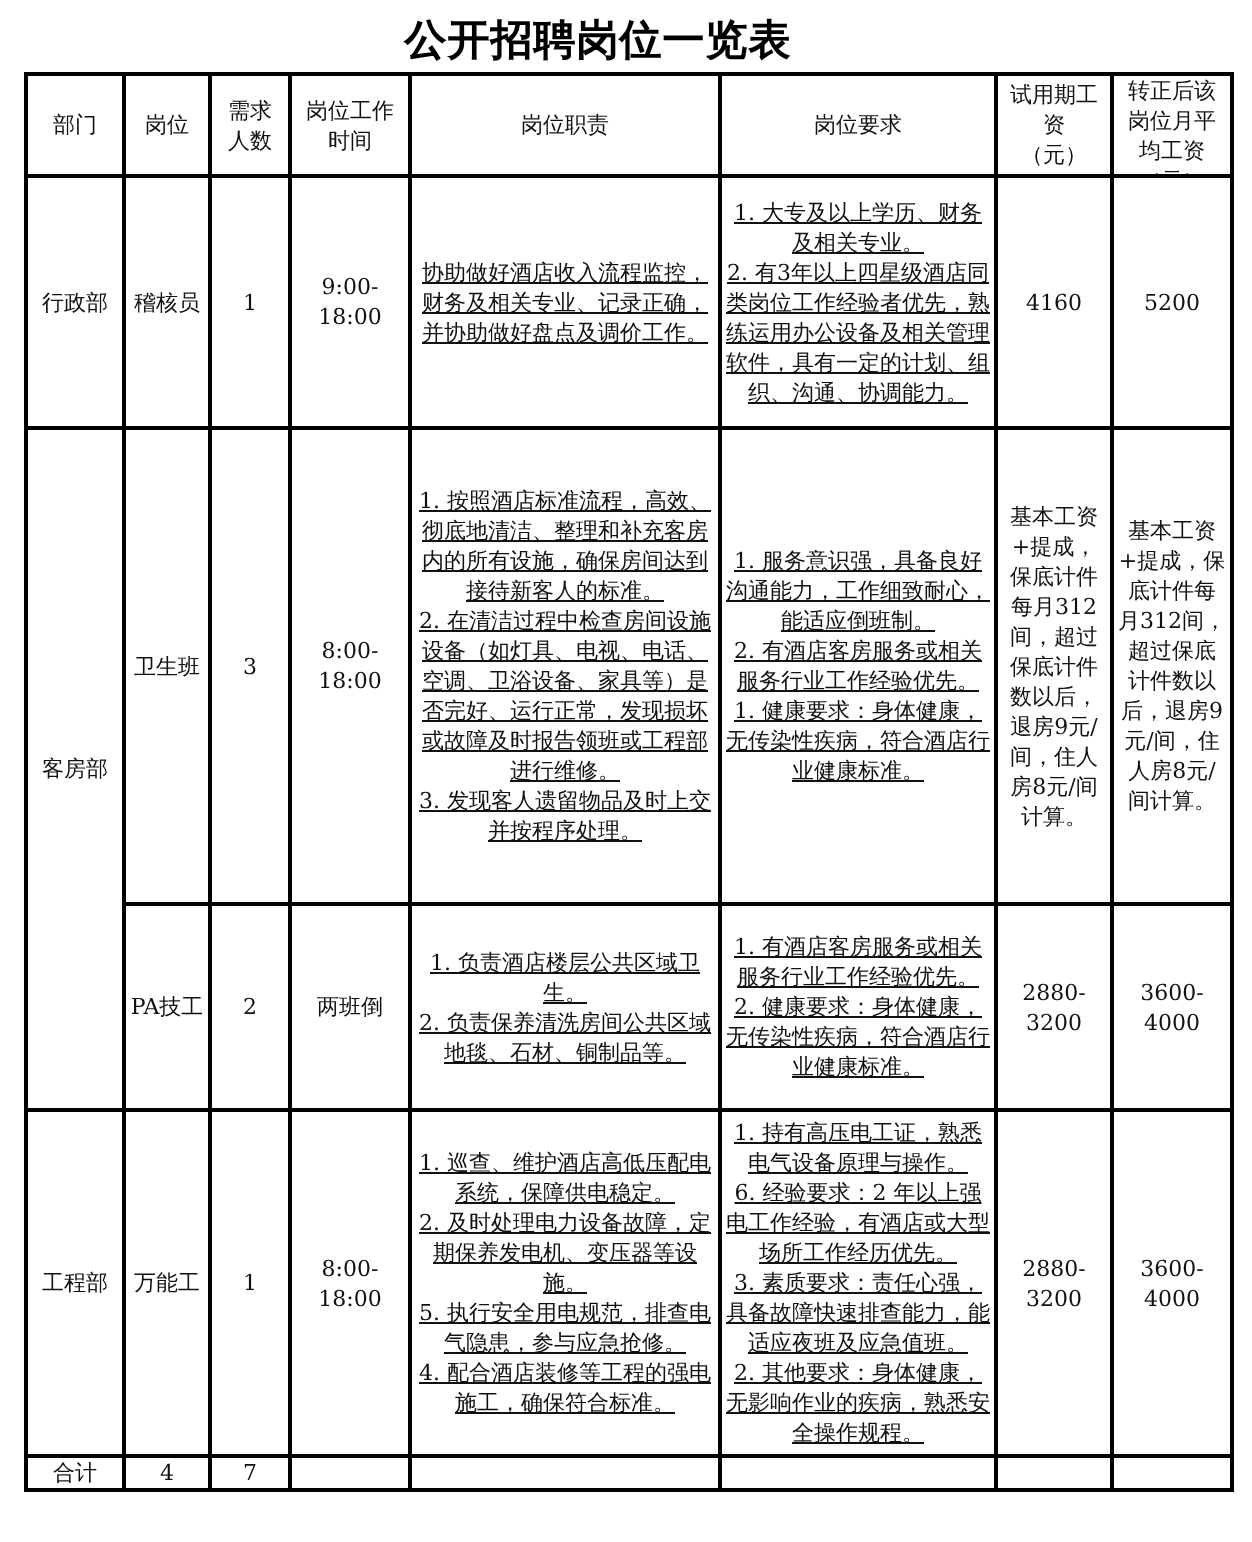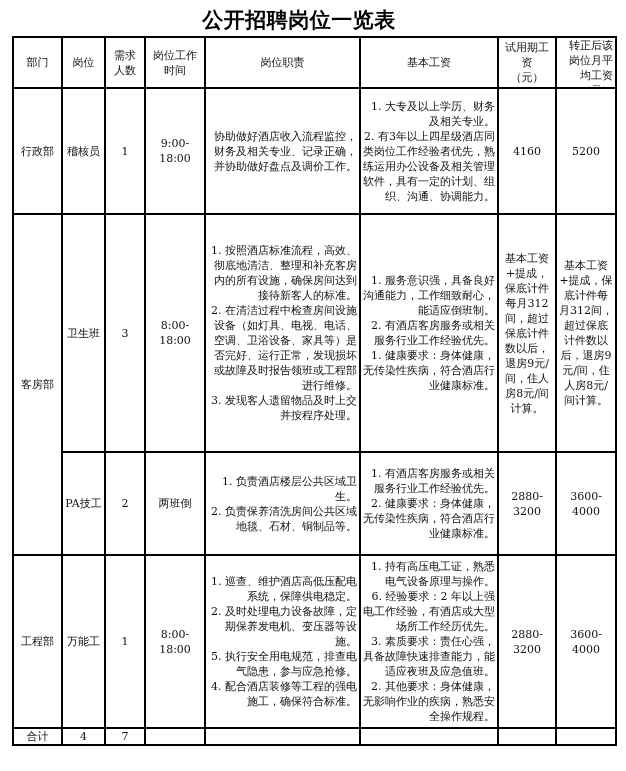--- a/index.html
+++ b/index.html
@@ -7,29 +7,29 @@
          font-family: "DejaVu Serif", "Liberation Serif", serif; color:#111; }
   .title { position:absolute; left:0; top:6px; width:598px; text-align:center;
            font-family: "DejaVu Sans", "Liberation Sans", sans-serif;
            font-weight:bold; font-size:21px; letter-spacing:0.5px; color:#000; }
   table.grid { position:absolute; left:12px; top:36px; border-collapse:collapse;
                table-layout:fixed; width:603px; }
   table.grid td, table.grid th { border:2px solid #000; padding:0 2px; font-size:11px;
                line-height:15px; font-weight:normal; vertical-align:middle; overflow:hidden; }
   th { text-align:center; }
   td.c { text-align:center; }
-  td.l { text-align:right; padding-left:3px; }
+  td.l { text-align:center; padding-left:3px;text-decoration:underline; }
   .hdr-row { height:51px; }
   .r1 { height:126px; }
   .r2 { height:238px; }
   .r3 { height:103px; }
   .r4 { height:173px; }
   .r5 { height:14px; }
   .line { display:block; }
-  .clip { display:block; height:49px; overflow:hidden;text-align:right; }
+  .clip { display:block; height:49px; overflow:hidden; }
 </style>
 </head>
 <body>
 
 <div class="title">公开招聘岗位一览表</div>
 
 <table class="grid">
   <colgroup>
     <col style="width:49px">
       <col style="width:43px">
@@ -46,21 +46,21 @@
     <th>岗位</th>
     <th>
       <span class="line">需求</span>
       <span class="line">人数</span>
     </th>
     <th>
       <span class="line">岗位工作</span>
       <span class="line">时间</span>
     </th>
     <th>岗位职责</th>
-    <th>基本工资</th>
+    <th>岗位要求</th>
     <th>
       <span class="line">试用期工</span>
       <span class="line">资</span>
       <span class="line">（元）</span>
     </th>
     <th>
       <span class="clip">
         <span class="line">转正后该</span>
         <span class="line">岗位月平</span>
         <span class="line">均工资</span>

